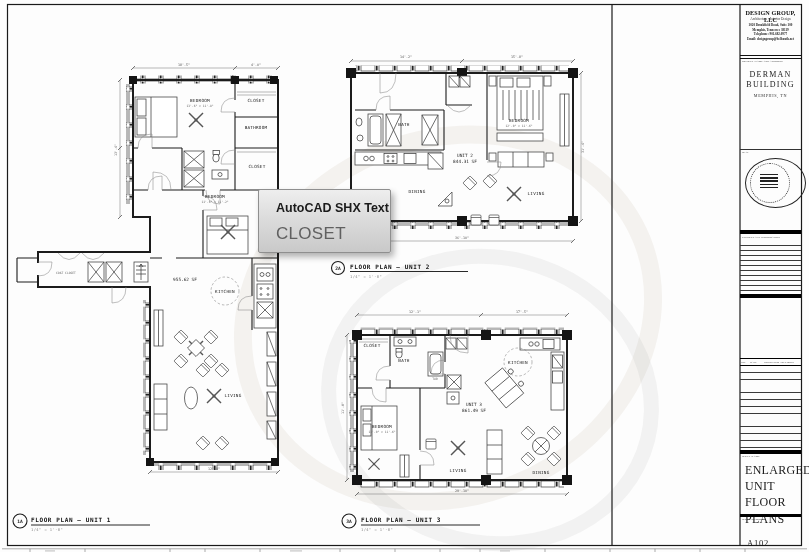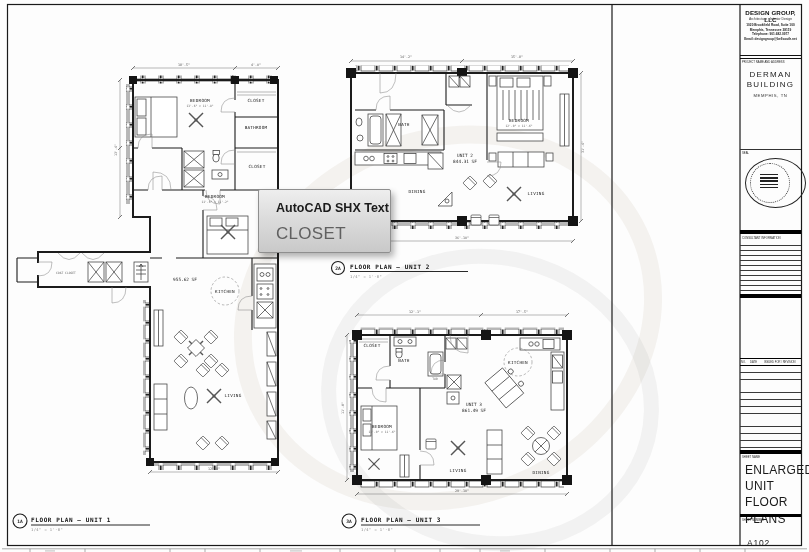--- a/index.html
+++ b/index.html
@@ -21,21 +21,21 @@
   .rm{font:4.3px "DejaVu Sans Mono",monospace;fill:#1a1a1a;text-anchor:middle;letter-spacing:.25px}
   .sm{font:3px "DejaVu Sans Mono",monospace;fill:#6a6a6a;text-anchor:middle}
   .ar{font:4.4px "DejaVu Sans Mono",monospace;fill:#2a2a2a;text-anchor:middle}
   .dm{font:3.3px "DejaVu Sans Mono",monospace;fill:#555;text-anchor:middle}
   .pt{font:bold 6px "DejaVu Sans Mono",monospace;fill:#111;letter-spacing:.6px}
   .ps{font:3.8px "DejaVu Sans Mono",monospace;fill:#888;letter-spacing:.4px}
   .pb{font:bold 4.6px "DejaVu Sans Mono",monospace;fill:#222;text-anchor:middle}
   .ul{stroke:#111;stroke-width:.9}
   .tick{stroke:#555;stroke-width:.8}
   
-  .tb{position:absolute;left:740px;top:0;width:61px;height:392px;font-family:Liberation Sans, sans-serif;color:#111;}
+  .tb{position:absolute;left:740px;top:0;width:61px;height:392px;font-family:Liberation Serif, serif;color:#111;}
   .tb>div{position:absolute;left:0;width:61px;}
   .firm-name{top:9px;font-size:6.2px;font-weight:bold;text-align:center;letter-spacing:.1px;}
   .firm-sub{top:17px;font-size:3.4px;text-align:center;color:#333;}
   .firm-addr{top:23px;font-size:3.2px;font-weight:bold;text-align:center;line-height:1.45;color:#222;}
   .div1{top:55px;height:2px;border-top:1.4px solid #111;border-bottom:.8px solid #111;}
   .lab{font-size:2.8px;color:#222;padding-left:2px;}
   .proj-label{top:60px;}
   .proj-name{top:70px;font-size:8px;text-align:center;letter-spacing:1.2px;line-height:1.3;color:#222;}
   .proj-loc{top:93px;font-size:4.2px;text-align:center;letter-spacing:.6px;color:#333;}
   .sealline{top:149px;border-top:.8px solid #333;height:0;}

